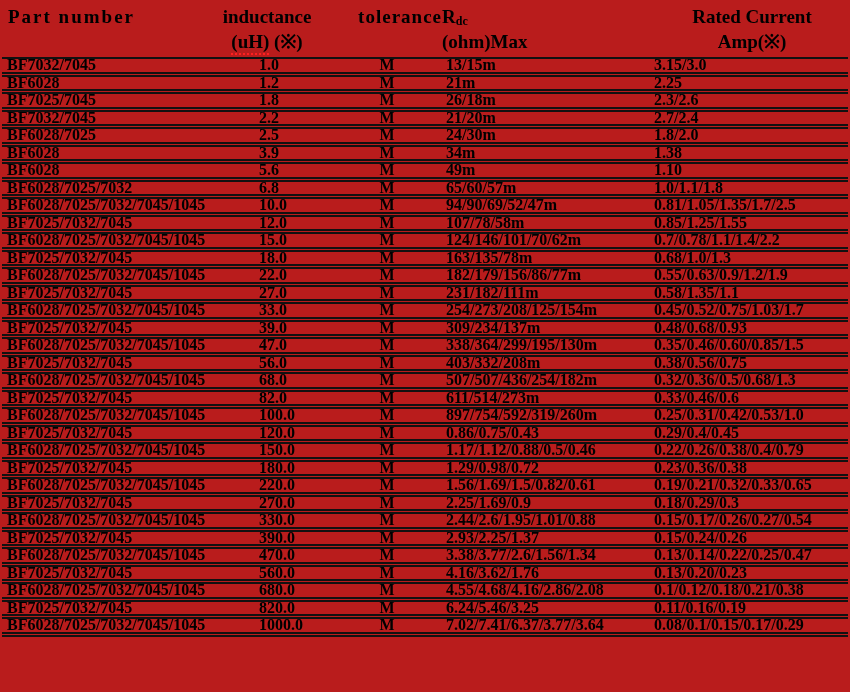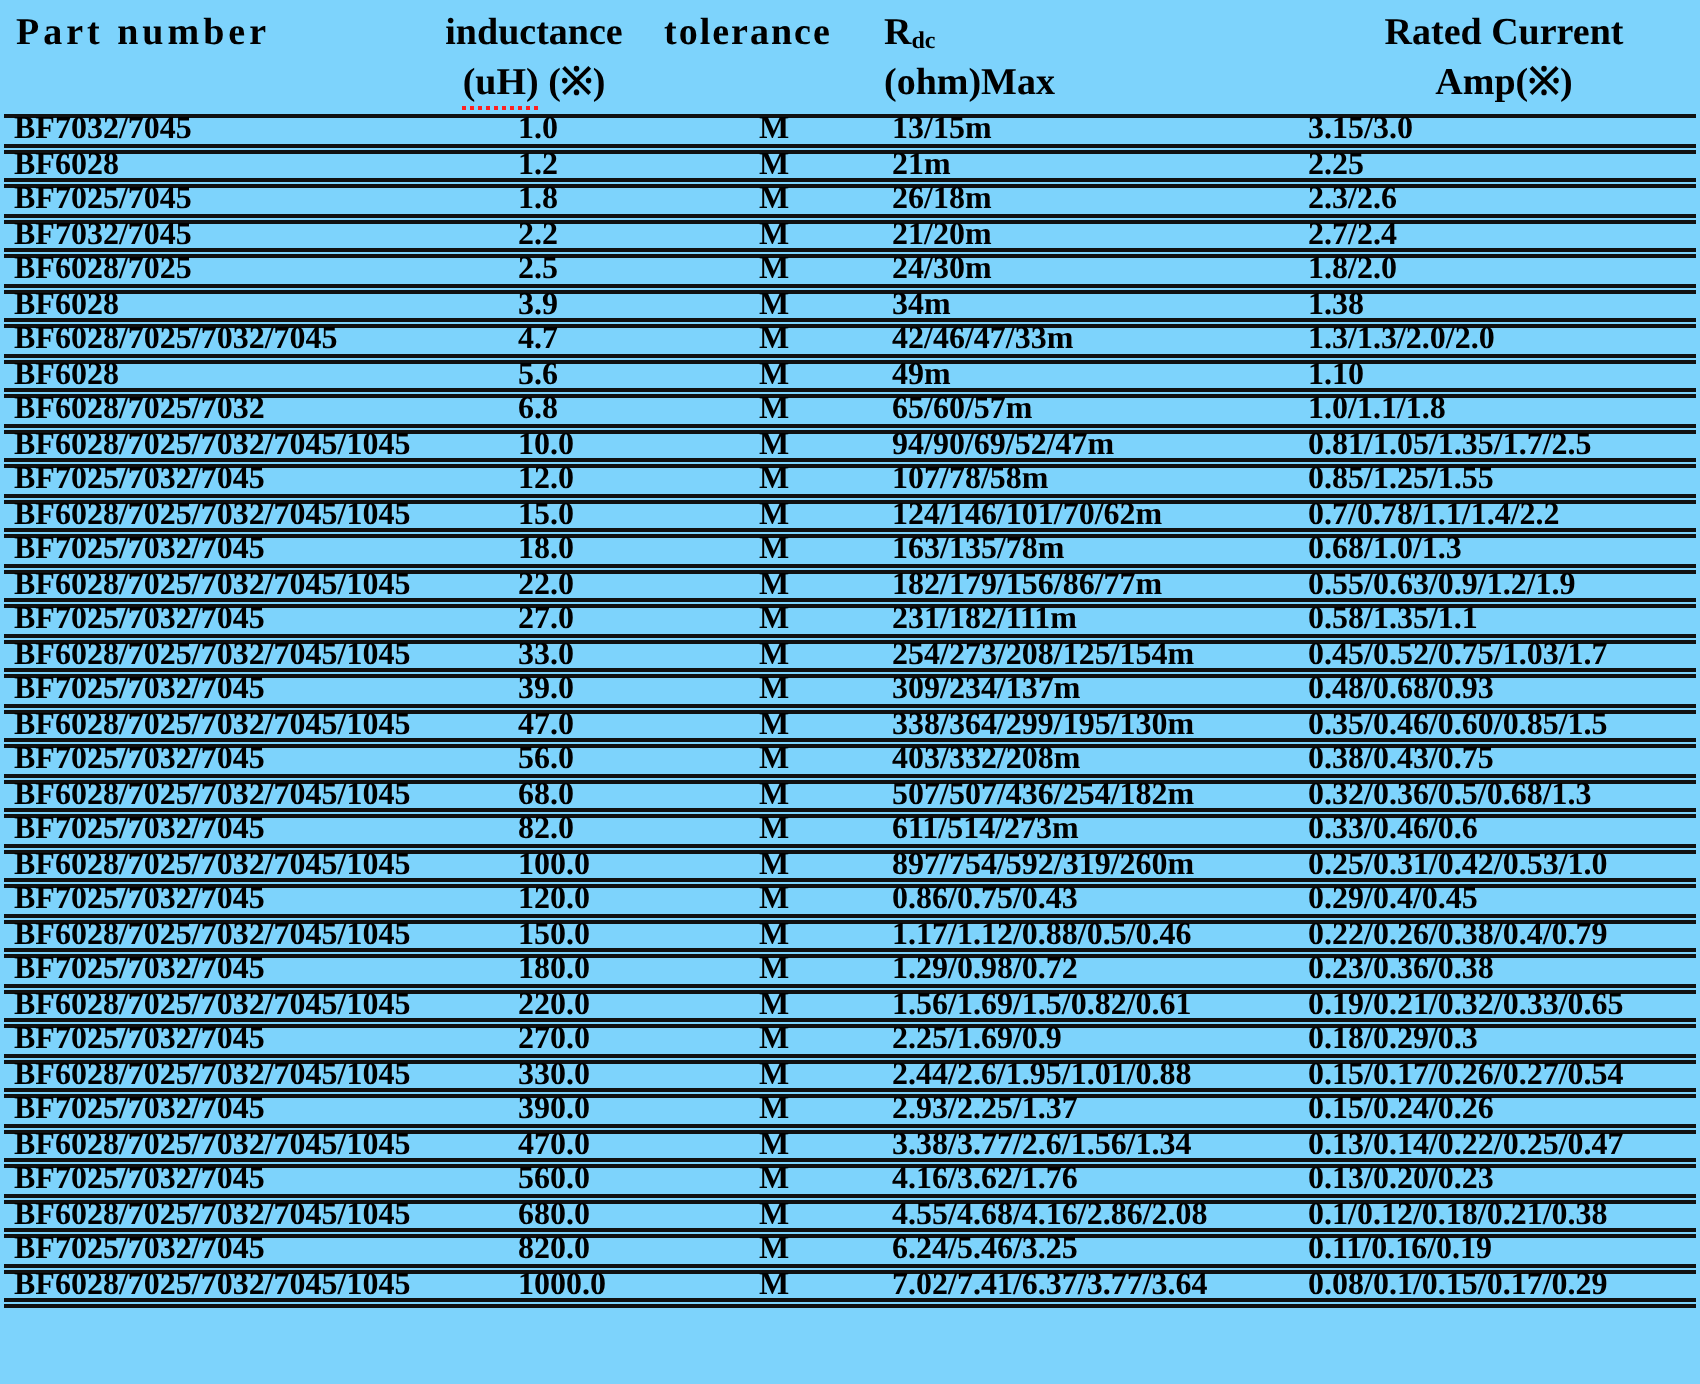--- a/index.html
+++ b/index.html
@@ -5,21 +5,21 @@
   html, body {
     margin: 0; padding: 0;
     background: #ffffff;
     width: 850px;
   }
   body {
     font-family: "Liberation Serif", "DejaVu Serif", serif;
     font-weight: bold;
     color: #000000;
   }
-  .page { width: 850px; height: 692px; overflow: hidden; background: #7dd3fc; }
+  .page { width: 850px; height: 692px; overflow: hidden; background: #b91c1c; }
 
   table.spec {
     border-collapse: collapse;
     table-layout: fixed;
     width: 846px;
     margin: 0 0 0 2px;
   }
   col.w0 { width: 200px; }
   col.w1 { width: 130px; }
   col.w2 { width: 110px; }
@@ -30,21 +30,21 @@
     vertical-align: top;
     padding: 4px 0 3px 0;
     font-size: 19px;
     line-height: 25px;
     font-weight: bold;
     white-space: nowrap;
   }
   thead tr { border-bottom: 2.5px solid #111111; }
   th.c0 { text-align: left; padding-left: 6px; letter-spacing: 2px; }
   th.c1 { text-align: center; }
-  th.c2 { text-align: left; letter-spacing: 1px; }
+  th.c2 { text-align: right; letter-spacing: 1px; }
   th.c3 { text-align: left; }
   th.c3 .hwrap { width: 122px; text-align: left; }
   th.c4 { text-align: center; padding-left: 14px; }
   .hline { display: block; }
   sub.rdc-sub {
     font-size: 12px;
     line-height: 0;
     vertical-align: -2px;
   }
   .squiggle {
@@ -141,27 +141,20 @@
           <td class="c4">1.8/2.0</td>
         </tr>
         <tr>
           <td class="c0">BF6028</td>
           <td class="c1">3.9</td>
           <td class="c2">M</td>
           <td class="c3">34m</td>
           <td class="c4">1.38</td>
         </tr>
         <tr>
-          <td class="c0">BF6028/7025/7032/7045</td>
-          <td class="c1">4.7</td>
-          <td class="c2">M</td>
-          <td class="c3">42/46/47/33m</td>
-          <td class="c4">1.3/1.3/2.0/2.0</td>
-        </tr>
-        <tr>
           <td class="c0">BF6028</td>
           <td class="c1">5.6</td>
           <td class="c2">M</td>
           <td class="c3">49m</td>
           <td class="c4">1.10</td>
         </tr>
         <tr>
           <td class="c0">BF6028/7025/7032</td>
           <td class="c1">6.8</td>
           <td class="c2">M</td>
@@ -229,21 +222,21 @@
           <td class="c1">47.0</td>
           <td class="c2">M</td>
           <td class="c3">338/364/299/195/130m</td>
           <td class="c4">0.35/0.46/0.60/0.85/1.5</td>
         </tr>
         <tr>
           <td class="c0">BF7025/7032/7045</td>
           <td class="c1">56.0</td>
           <td class="c2">M</td>
           <td class="c3">403/332/208m</td>
-          <td class="c4">0.38/0.43/0.75</td>
+          <td class="c4">0.38/0.56/0.75</td>
         </tr>
         <tr>
           <td class="c0">BF6028/7025/7032/7045/1045</td>
           <td class="c1">68.0</td>
           <td class="c2">M</td>
           <td class="c3">507/507/436/254/182m</td>
           <td class="c4">0.32/0.36/0.5/0.68/1.3</td>
         </tr>
         <tr>
           <td class="c0">BF7025/7032/7045</td>

